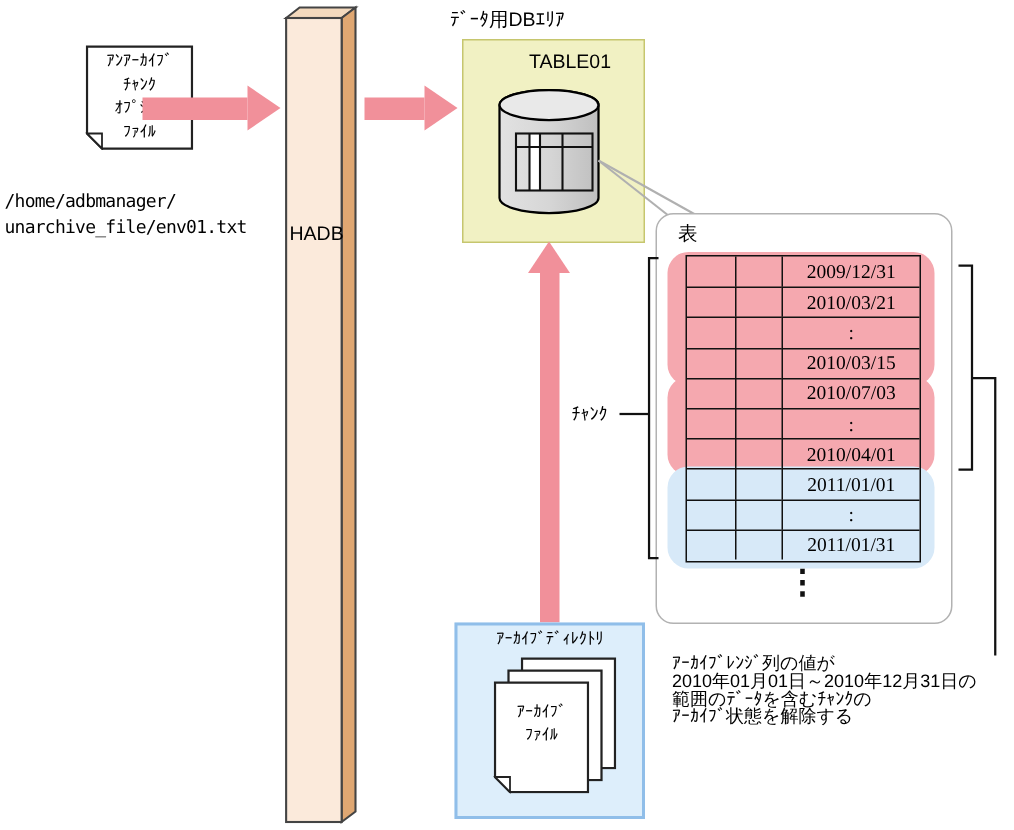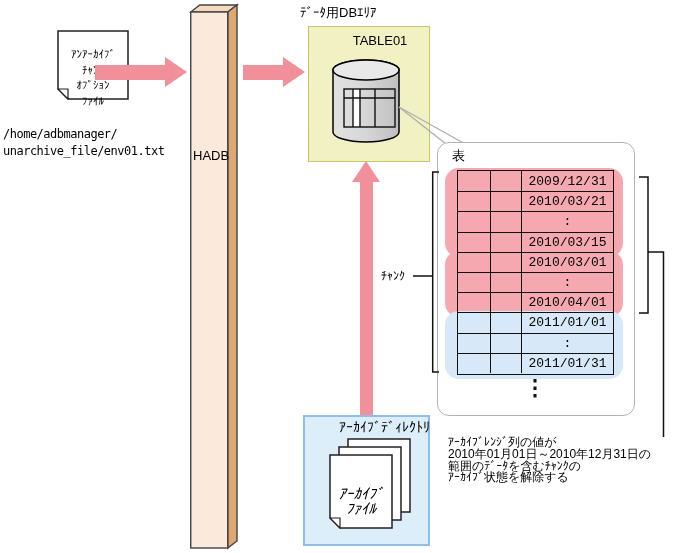--- a/index.html
+++ b/index.html
@@ -6,21 +6,21 @@
   #canvas{
     position:relative;width:676px;height:553px;background:#fff;overflow:hidden;
     font-family:"Liberation Sans",sans-serif;color:#000;
   }
   .abs{position:absolute;}
 
   
   #opt-doc{left:57px;top:30px;width:72px;height:70px;}
   #opt-doc svg{position:absolute;left:0;top:0;}
   .doc-text{position:absolute;left:0;top:0;width:100%;text-align:center;
-    font-size:11px;line-height:15.5px;padding-top:17px;}
+    font-size:11px;line-height:15.5px;padding-top:4px;}
   #path-text{left:3px;top:126px;font-family:"DejaVu Sans Mono",monospace;
     font-size:12px;line-height:17px;letter-spacing:-0.5px;white-space:pre;}
 
   
   .shaft-h{height:15px;background:#F1909A;}
   .head-r{width:0;height:0;border-top:15px solid transparent;border-bottom:15px solid transparent;border-left:22px solid #F1909A;}
   #arrow1-shaft{left:95px;top:65px;width:70px;}
   #arrow1-head{left:165px;top:57px;}
   #arrow2-shaft{left:243px;top:65px;width:40px;}
   #arrow2-head{left:283px;top:57px;}
@@ -45,37 +45,37 @@
   #hl-pink1{left:445px;top:168px;width:178px;height:89px;background:#F5A8AF;}
   #hl-pink2{left:445px;top:251px;width:178px;height:66px;background:#F5A8AF;}
   #hl-blue {left:445px;top:311px;width:178px;height:68px;background:#D7E9F8;}
 
   #chunk-table{left:457px;top:170px;width:157px;height:205px;border:1.5px solid #111;
     display:grid;grid-template-columns:32px 31px 1fr;grid-auto-rows:20.2px;box-sizing:border-box;}
   #chunk-table .cell{box-sizing:border-box;}
   #chunk-table .c2,#chunk-table .c3{border-left:1.5px solid #111;}
   #chunk-table .rN{border-top:1.5px solid #111;}
   #chunk-table .c3{font-size:13px;display:flex;align-items:center;justify-content:center;
-    font-family:Liberation Mono, monospace;}
+    font-family:Liberation Serif, serif;}
   #dots{left:524px;top:377px;font-size:22px;line-height:1;color:#111;font-weight:bold;}
 
   
   #chunk-label{left:381px;top:269px;font-size:12px;}
   #annotation{left:448px;top:437px;width:240px;font-size:12px;line-height:11.8px;}
   #annotation div{white-space:nowrap;}
 
   
   #dir-box{left:303px;top:415px;width:127px;height:131px;background:#DDEEFB;border:2px solid #90BEE9;box-sizing:border-box;}
-  #dir-label{left:303px;top:419px;width:127px;text-align:right;font-size:14px;}
+  #dir-label{left:303px;top:419px;width:127px;text-align:center;font-size:11px;}
   .sheet{width:64px;height:75px;}
   .sheet svg{position:absolute;left:0;top:0;}
   #sheet-back{left:347px;top:438px;}
   #sheet-mid{left:338px;top:446px;}
   #sheet-front{left:329px;top:454px;}
-  #sheet-front .doc-text{padding-top:32px;font-size:15px;line-height:15px;font-style:italic;}
+  #sheet-front .doc-text{padding-top:14px;font-size:11px;line-height:15px;}
 
   svg{display:block;}
 </style>
 </head>
 <body>
 
 <div id="canvas">
 
   <div class="abs" id="opt-doc">
     <svg width="72" height="70" viewBox="0 0 72 70">
@@ -145,21 +145,21 @@
       <div class="cell c2 rN"></div>
       <div class="cell c3 rN">2010/03/21</div>
     <div class="cell c1 rN"></div>
       <div class="cell c2 rN"></div>
       <div class="cell c3 rN">:</div>
     <div class="cell c1 rN"></div>
       <div class="cell c2 rN"></div>
       <div class="cell c3 rN">2010/03/15</div>
     <div class="cell c1 rN"></div>
       <div class="cell c2 rN"></div>
-      <div class="cell c3 rN">2010/03/01</div>
+      <div class="cell c3 rN">2010/07/03</div>
     <div class="cell c1 rN"></div>
       <div class="cell c2 rN"></div>
       <div class="cell c3 rN">:</div>
     <div class="cell c1 rN"></div>
       <div class="cell c2 rN"></div>
       <div class="cell c3 rN">2010/04/01</div>
     <div class="cell c1 rN"></div>
       <div class="cell c2 rN"></div>
       <div class="cell c3 rN">2011/01/01</div>
     <div class="cell c1 rN"></div>

